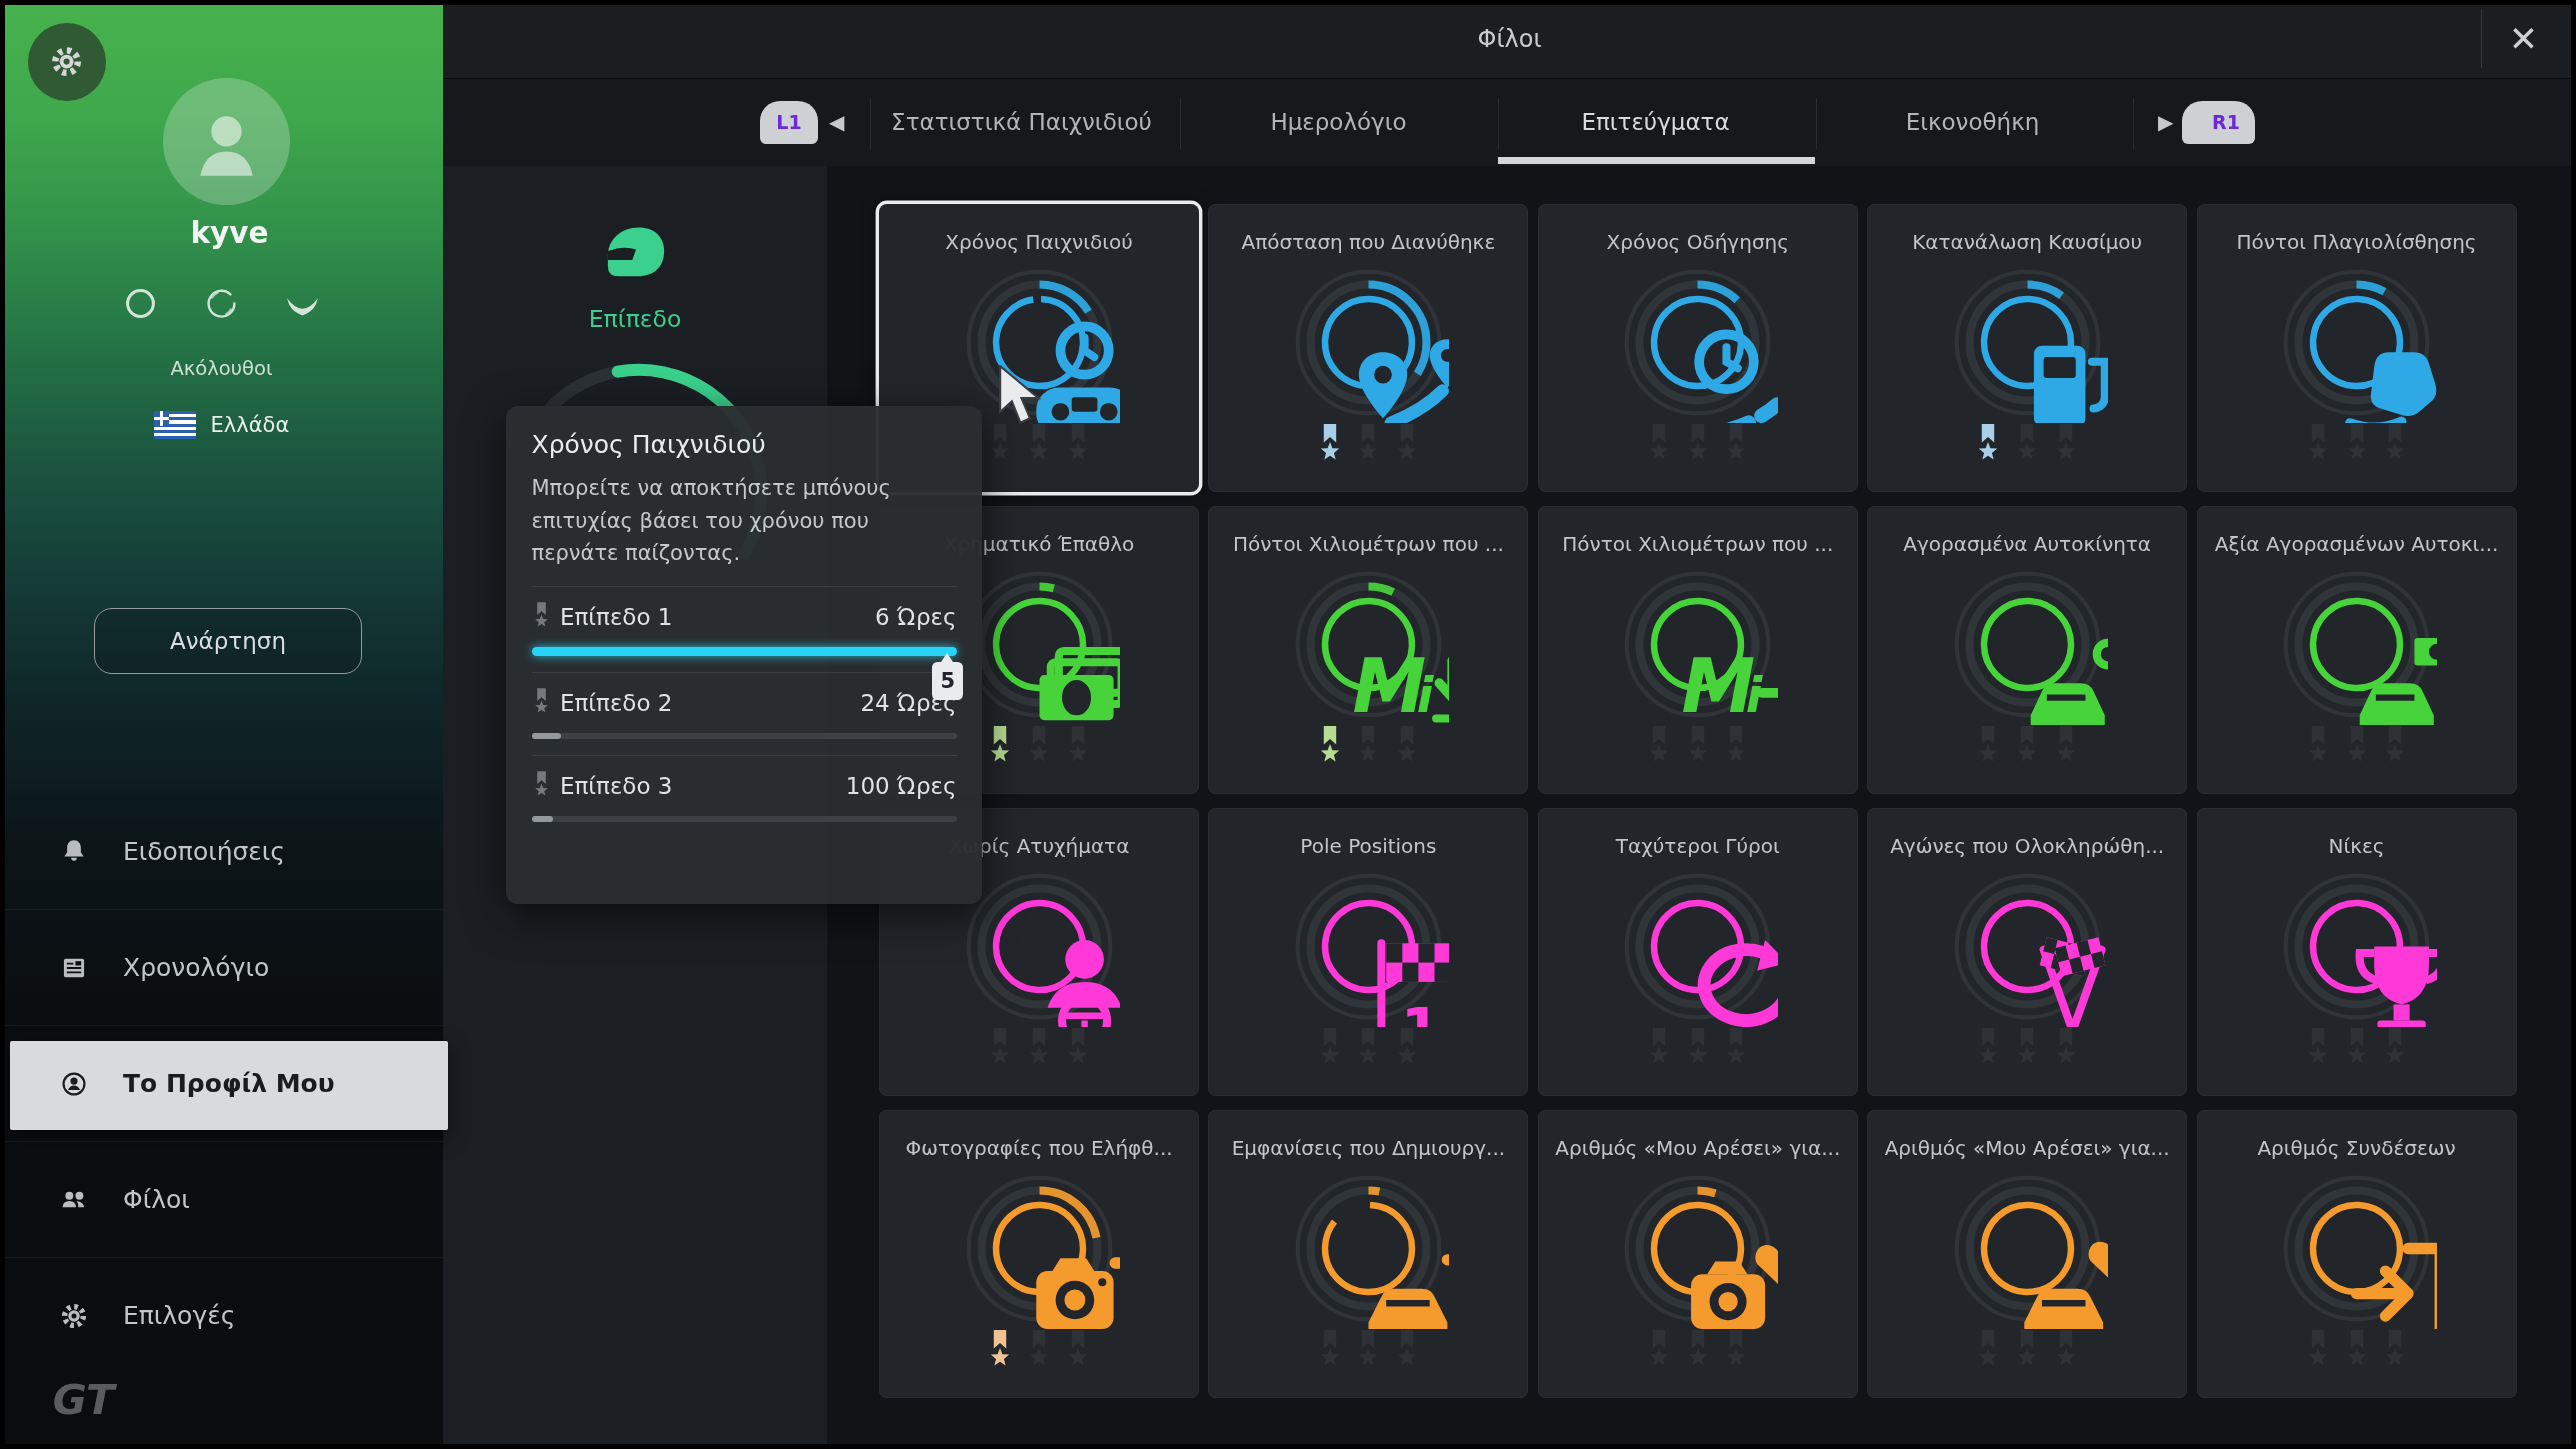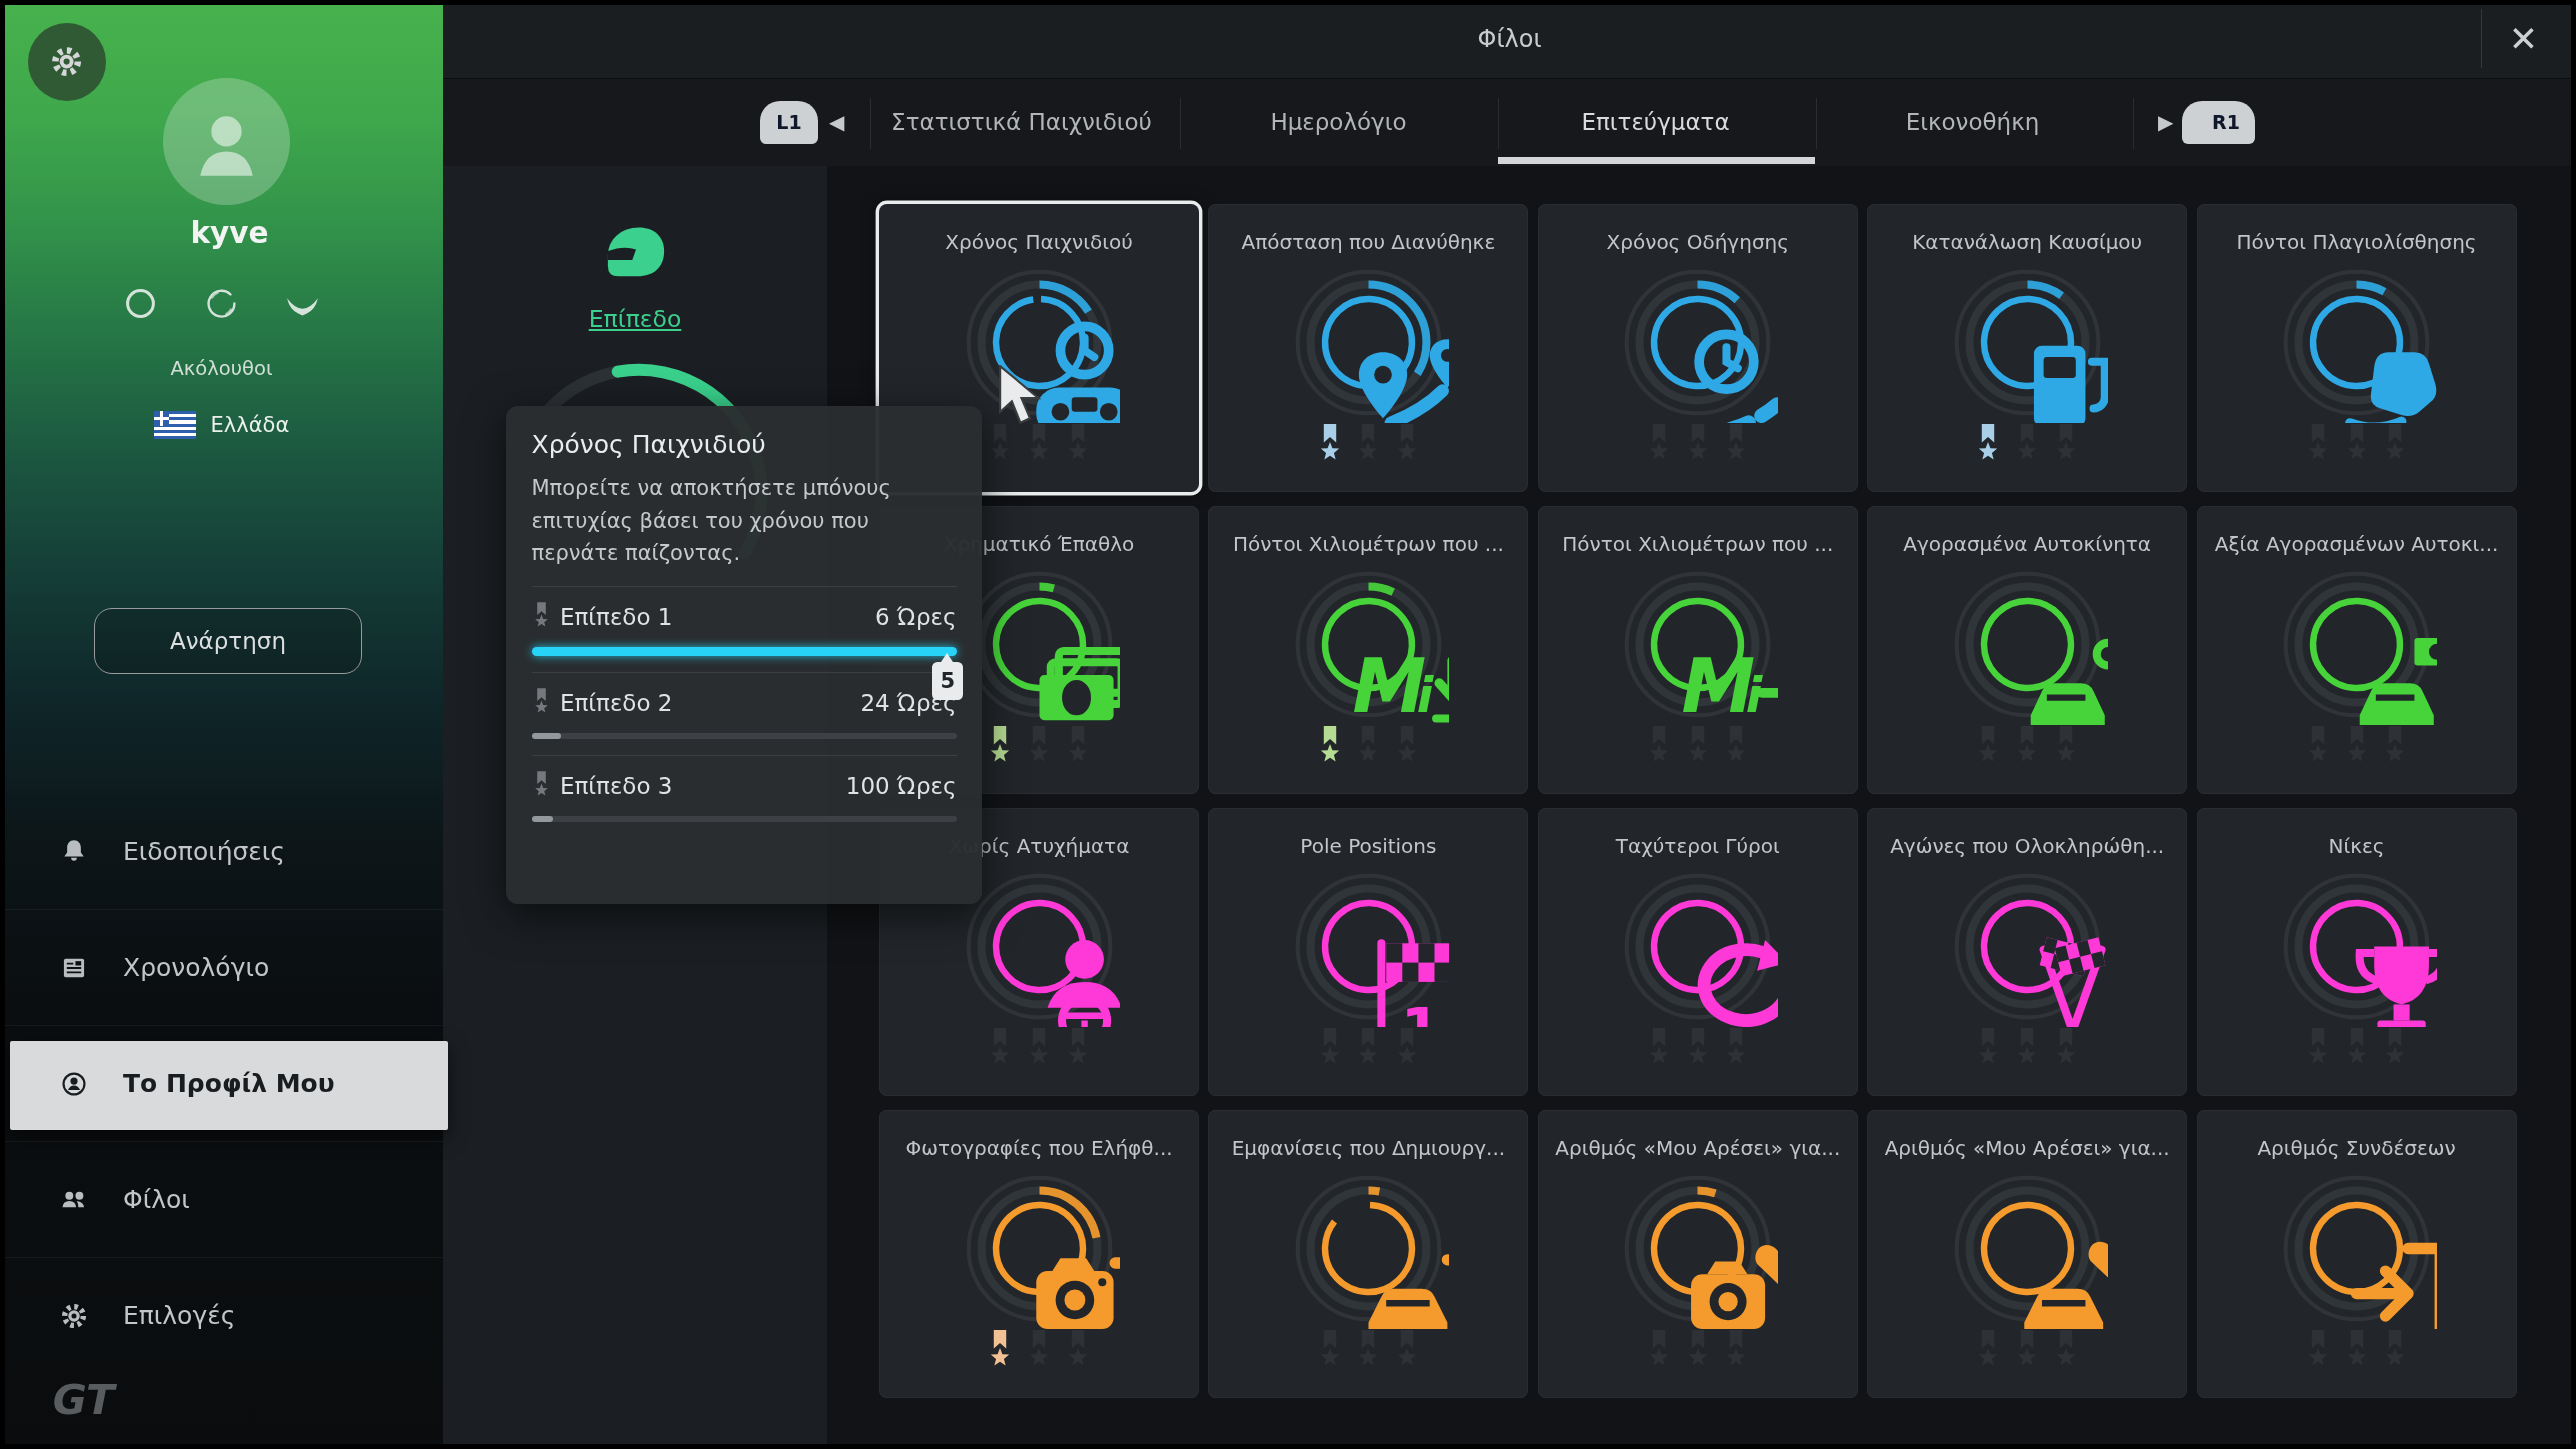--- a/index.html
+++ b/index.html
@@ -9,39 +9,39 @@
 
   
   .titlebar{position:absolute;left:443px;top:0;width:2133px;height:78px;background:#1b1e21;z-index:10;}
   .win-title{position:absolute;left:0;top:0;width:100%;height:78px;line-height:78px;text-align:center;
              font-size:24px;color:#c9cccf;}
   .close-divider{position:absolute;right:94px;top:9.4px;width:1.3px;height:59px;background:#34383b;}
   .close-btn{position:absolute;right:19px;top:0;width:67px;height:78px;background:none;border:none;
              color:#cdd0d2;font-size:35px;line-height:78px;text-align:center;cursor:pointer;padding:0;}
   .tabbar{position:absolute;left:443px;top:78px;width:2133px;height:87px;background:#16181b;
           border-top:1.3px solid #0c0d0f;z-index:10;}
-  .bumper{position:absolute;top:21.5px;width:58px;height:43px;background:#ced1d3;color:#0f172a;
+  .bumper{position:absolute;top:21.5px;width:58px;height:43px;background:#ced1d3;color:#6d28d9;
           border-radius:20px 20px 6px 6px;font-size:19px;font-weight:bold;display:flex;
           align-items:center;justify-content:center;}
   .bumper.l1{left:317px;} .bumper.r1{left:1739px;padding-left:15px;}
   .tab-arrow{position:absolute;top:0;height:87px;line-height:87px;font-size:20px;color:#c6c9cb;
              background:none;border:none;padding:0;cursor:pointer;}
   .tab-arrow.prev{left:386px;} .tab-arrow.next{left:1715px;}
   #tab-list{position:absolute;left:420px;top:0;width:1270px;height:87px;display:flex;}
   .tab{width:317px;height:87px;line-height:83px;text-align:center;font-size:23px;color:#b2b5b8;
        background:none;border:none;cursor:pointer;font-family:inherit;}
   .tab.active{color:#d9dbdd;}
   .tab-sep{position:absolute;top:19px;width:1.3px;height:51px;background:#3a3e41;opacity:.55;}
   .tab-underline{position:absolute;left:1055px;top:78px;width:317px;height:7.4px;background:#d3d5d7;}
 
   
   .main-bg{position:absolute;left:443px;top:165px;width:2133px;height:1284px;background:#111316;z-index:1;}
   .level-panel{position:absolute;left:443px;top:165px;width:384px;height:1284px;background:#1b1f23;z-index:2;}
   .helmet{position:absolute;left:156px;top:55px;width:74px;height:74px;color:#3bd08d;}
-  .level-label{position:absolute;left:0;top:140px;width:100%;text-align:center;font-size:23.5px;color:#3bd08d;text-decoration:underline;}
+  .level-label{position:absolute;left:0;top:140px;width:100%;text-align:center;font-size:23.5px;color:#3bd08d;}
   .gauge{position:absolute;left:55px;top:186px;}
 
   
   #grid{position:absolute;left:879px;top:204px;display:grid;z-index:5;
         grid-template-columns:repeat(5,320px);grid-template-rows:repeat(4,288px);gap:14px 9.4px;}
   .tile{position:relative;background:#22262a;border-radius:8px;box-shadow:inset 0 0 0 0.7px #2c3034;cursor:pointer;}
   .tile.selected{box-shadow:0 0 0 3.4px #e9ebed,0 0 17.4px rgba(0,0,0,.6);}
   .tile-title{margin-top:25.5px;text-align:center;font-size:20px;color:#c3c6c8;white-space:nowrap;
               overflow:hidden;padding:0 16px;}
   .tile-icon{width:161px;height:161px;margin:8px auto 0;}

